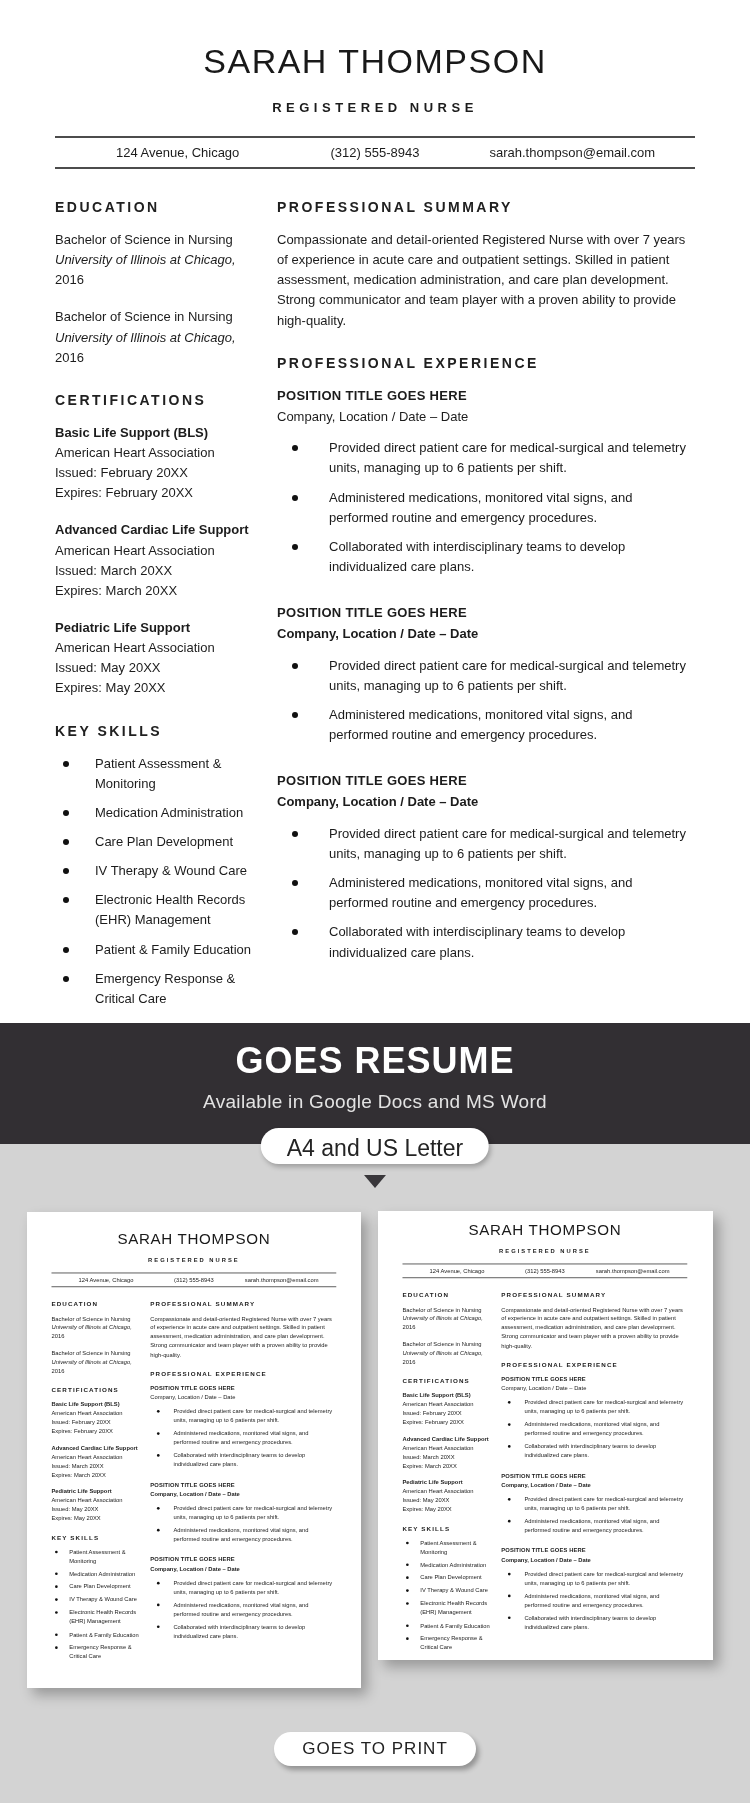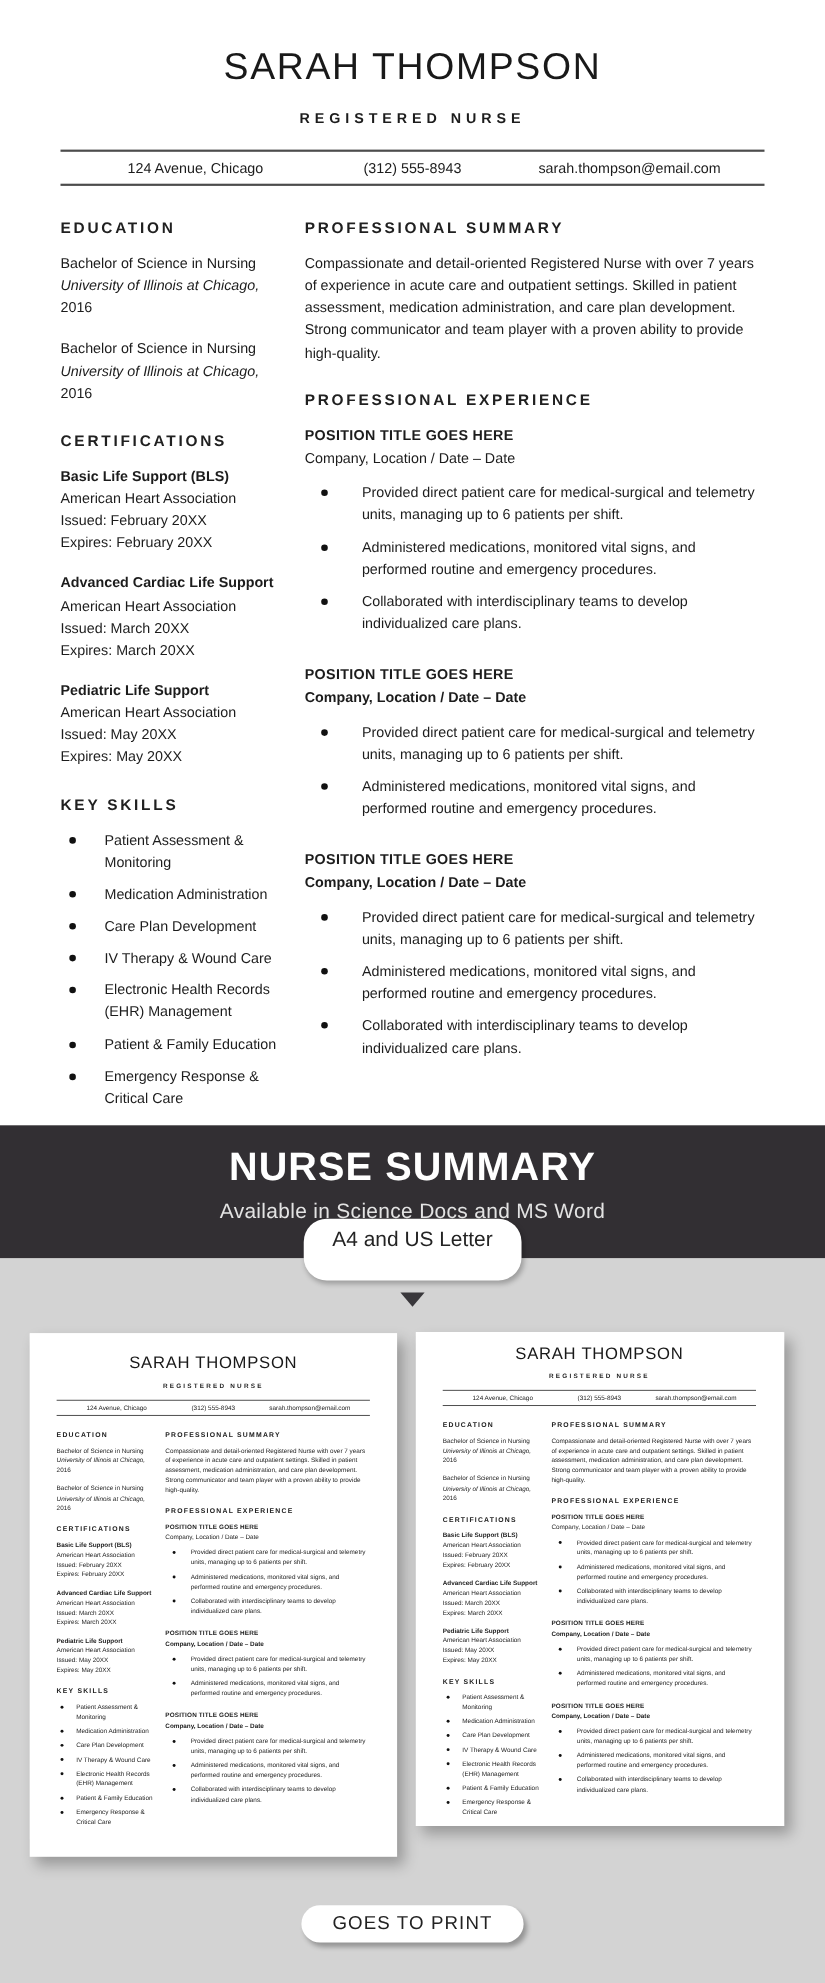--- a/index.html
+++ b/index.html
@@ -34,21 +34,21 @@
   .r-job{margin-bottom:26px;}
   .r-job-title{font-size:13px;font-weight:700;letter-spacing:.3px;line-height:1.6;}
   .r-job-co{font-size:13px;line-height:1.6;margin-bottom:11px;}
 
   
   .banner{width:750px;height:121px;background:#322f33;position:relative;text-align:center;color:#fff;
           box-sizing:border-box;padding-top:17px;}
   .banner-title{font-size:36px;font-weight:700;letter-spacing:1px;}
   .banner-subtitle{font-size:19px;font-weight:300;color:#e3e3e3;margin-top:9px;letter-spacing:.3px;}
   .badge{position:absolute;left:50%;bottom:-20px;transform:translateX(-50%);background:#ffffff;color:#242424;
-         height:56px;line-height:40px;padding:0 26px;border-radius:21px;font-size:19px;white-space:nowrap;
+         height:36px;line-height:40px;padding:0 26px;border-radius:21px;font-size:23px;white-space:nowrap;
          box-shadow:2px 3px 5px rgba(0,0,0,.25);z-index:3;}
 
   
   .preview{width:750px;height:659px;background:#d3d3d3;position:relative;}
   .tri{position:absolute;top:31px;left:50%;transform:translateX(-50%);width:0;height:0;
        border-left:11px solid transparent;border-right:11px solid transparent;border-top:13px solid #39373b;}
   .thumb{position:absolute;background:#ffffff;overflow:hidden;box-shadow:6px 7px 12px rgba(0,0,0,.28);}
   .thumb-a4{left:27px;top:68px;width:334px;height:476px;}
   .thumb-letter{left:378px;top:67px;width:335px;height:449px;}
   .thumb-scale{width:750px;transform:scale(0.445);transform-origin:0 0;}
@@ -202,22 +202,22 @@
                   </div>
                 </div>
               </div>
             </div>
           </div>
         </div>
       </div>
   </div>
 
   <div class="banner">
-    <div class="banner-title">NURSE SUMMARY</div>
-    <div class="banner-subtitle">Available in Science Docs and MS Word</div>
+    <div class="banner-title">GOES RESUME</div>
+    <div class="banner-subtitle">Available in Google Docs and MS Word</div>
     <div class="badge">A4 and US Letter</div>
   </div>
 
   <div class="preview">
     <div class="tri"></div>
 
     <div class="thumb thumb-a4">
       <div class="thumb-scale">
           <div class="resume-doc">
             <div class="r-name">SARAH THOMPSON</div>

